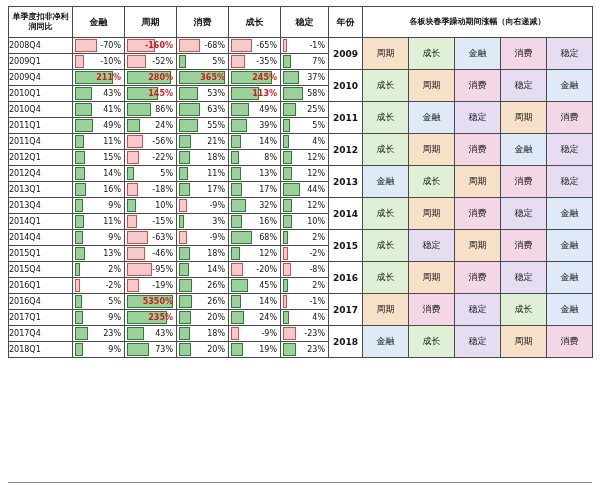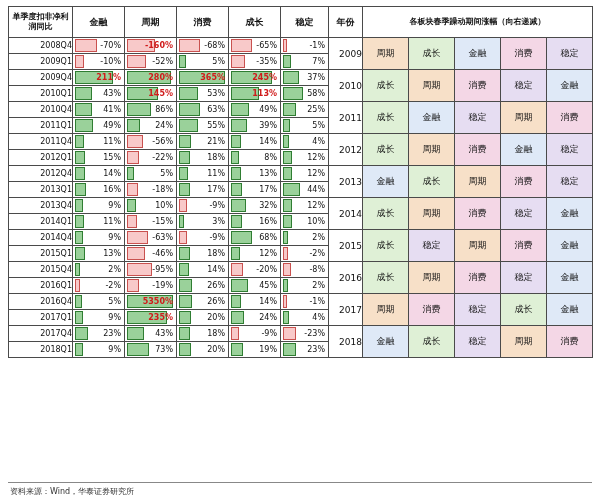--- a/index.html
+++ b/index.html
@@ -28,22 +28,22 @@
   
   td.cell{height:15px;position:relative;vertical-align:middle;}
   .bar{position:absolute;top:1px;bottom:1px;}
   .bar.pos{background:#9ad19a;border:1px solid #2f7d32;}
   .bar.neg{background:#f8c9c9;border:1px solid #c9514f;}
   .val{position:absolute;top:0;left:0;right:0;bottom:0;display:flex;align-items:center;
        justify-content:flex-end;padding-right:3px;font-size:8px;z-index:2;}
   .val.red{color:#d01b1b;font-weight:bold;}
   .val.blk{color:#111;}
 
-  td.qtr{font-size:8px;text-align:right;background:#ffffff;}
-  td.year{font-size:9px;text-align:right;font-weight:normal;}
+  td.qtr{font-size:8px;text-align:left;background:#ffffff;}
+  td.year{font-size:9px;text-align:center;font-weight:bold;}
 
   
   td.rank{height:15px;text-align:center;font-size:8px;vertical-align:middle;}
   .rk{display:flex;align-items:center;justify-content:center;height:30px;font-size:9px;}
 
   .footer{position:absolute;left:10px;bottom:4px;font-size:8px;color:#333;}
   .sep{position:absolute;left:8px;right:8px;bottom:18px;border-top:1px solid #888;}
 </style>
 </head>
 <body>
@@ -696,14 +696,13 @@
           </td>
           <td class="cell">
             <div class="bar pos" style="left: 2px; width: 10.7149px;"></div>
             <span class="val blk">23%</span>
           </td>
         </tr>
       </tbody>
   </table>
 
   <div class="sep"></div>
-  <div class="footer">资料来源：Wind，华泰证券研究所</div>
 </div>
 
 </body></html>

